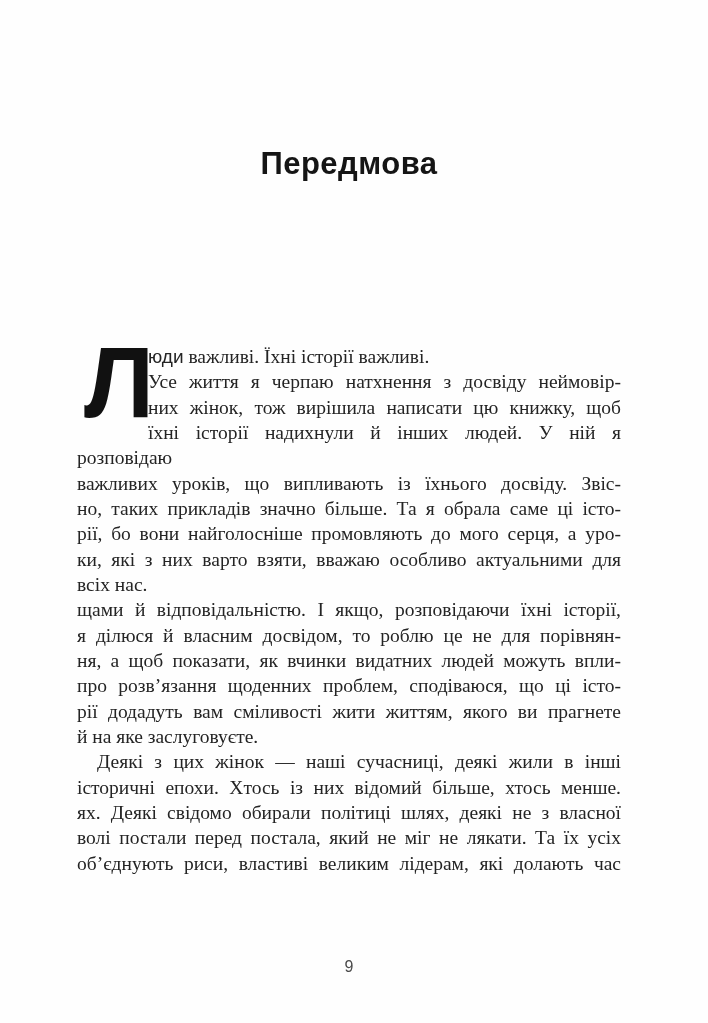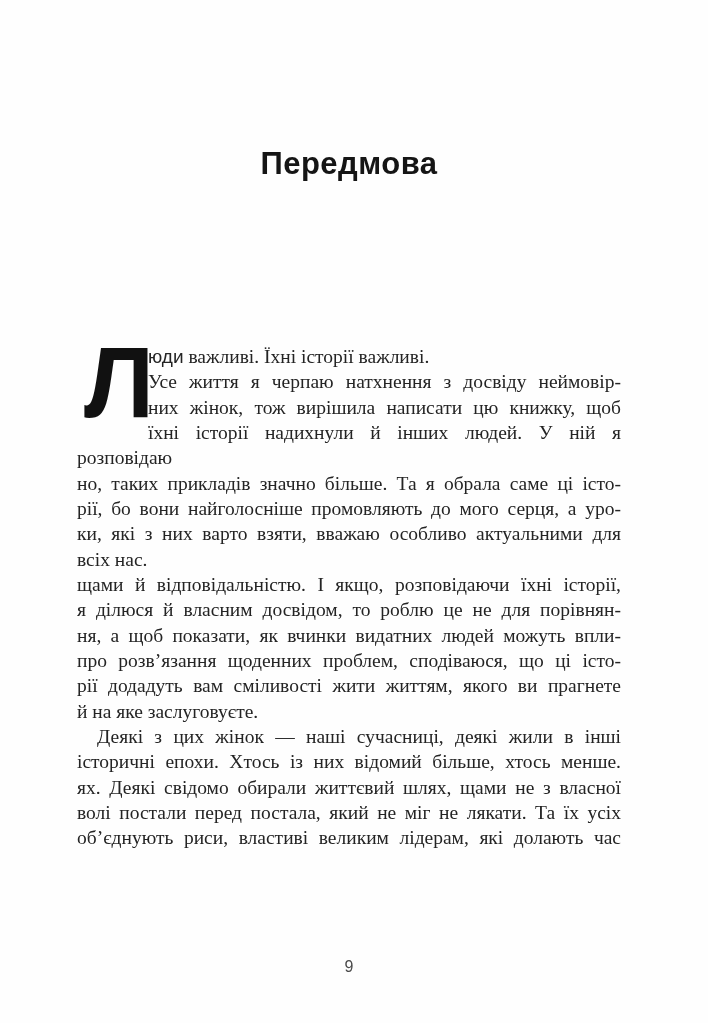--- a/index.html
+++ b/index.html
@@ -88,35 +88,36 @@
 
   <div class="body-text">
 
     <div class="line last">
       <span class="dropcap">Л</span><span class="lead-bold">юди</span><span> важливі. Їхні історії важливі.</span>
     </div>
 
     <div class="line">Усе життя я черпаю натхнення з досвіду неймовір-</div>
     <div class="line">них жінок, тож вирішила написати цю книжку, щоб</div>
     <div class="line">їхні історії надихнули й інших людей. У ній я розповідаю</div>
+    <div class="line">важливих уроків, що випливають із їхнього досвіду. Звіс-</div>
     <div class="line">но, таких прикладів значно більше. Та я обрала саме ці істо-</div>
     <div class="line">рії, бо вони найголосніше промовляють до мого серця, а уро-</div>
     <div class="line">ки, які з них варто взяти, вважаю особливо актуальними для</div>
     <div class="line last">всіх нас.</div>
 
     <div class="line">щами й відповідальністю. І якщо, розповідаючи їхні історії,</div>
     <div class="line">я ділюся й власним досвідом, то роблю це не для порівнян-</div>
     <div class="line">ня, а щоб показати, як вчинки видатних людей можуть впли-</div>
     <div class="line">про розв’язання щоденних проблем, сподіваюся, що ці істо-</div>
     <div class="line">рії додадуть вам сміливості жити життям, якого ви прагнете</div>
     <div class="line last">й на яке заслуговуєте.</div>
 
     <div class="line indent">Деякі з цих жінок — наші сучасниці, деякі жили в інші</div>
     <div class="line">історичні епохи. Хтось із них відомий більше, хтось менше.</div>
-    <div class="line">ях. Деякі свідомо обирали життєвий шлях, щами не з власної</div>
+    <div class="line">ях. Деякі свідомо обирали політиці шлях, деякі не з власної</div>
     <div class="line">волі постали перед постала, який не міг не лякати. Та їх усіх</div>
     <div class="line">об’єднують риси, властиві великим лідерам, які долають час</div>
 
   </div>
 
   <div class="page-number">9</div>
 
 </div>
 
 </body></html>

